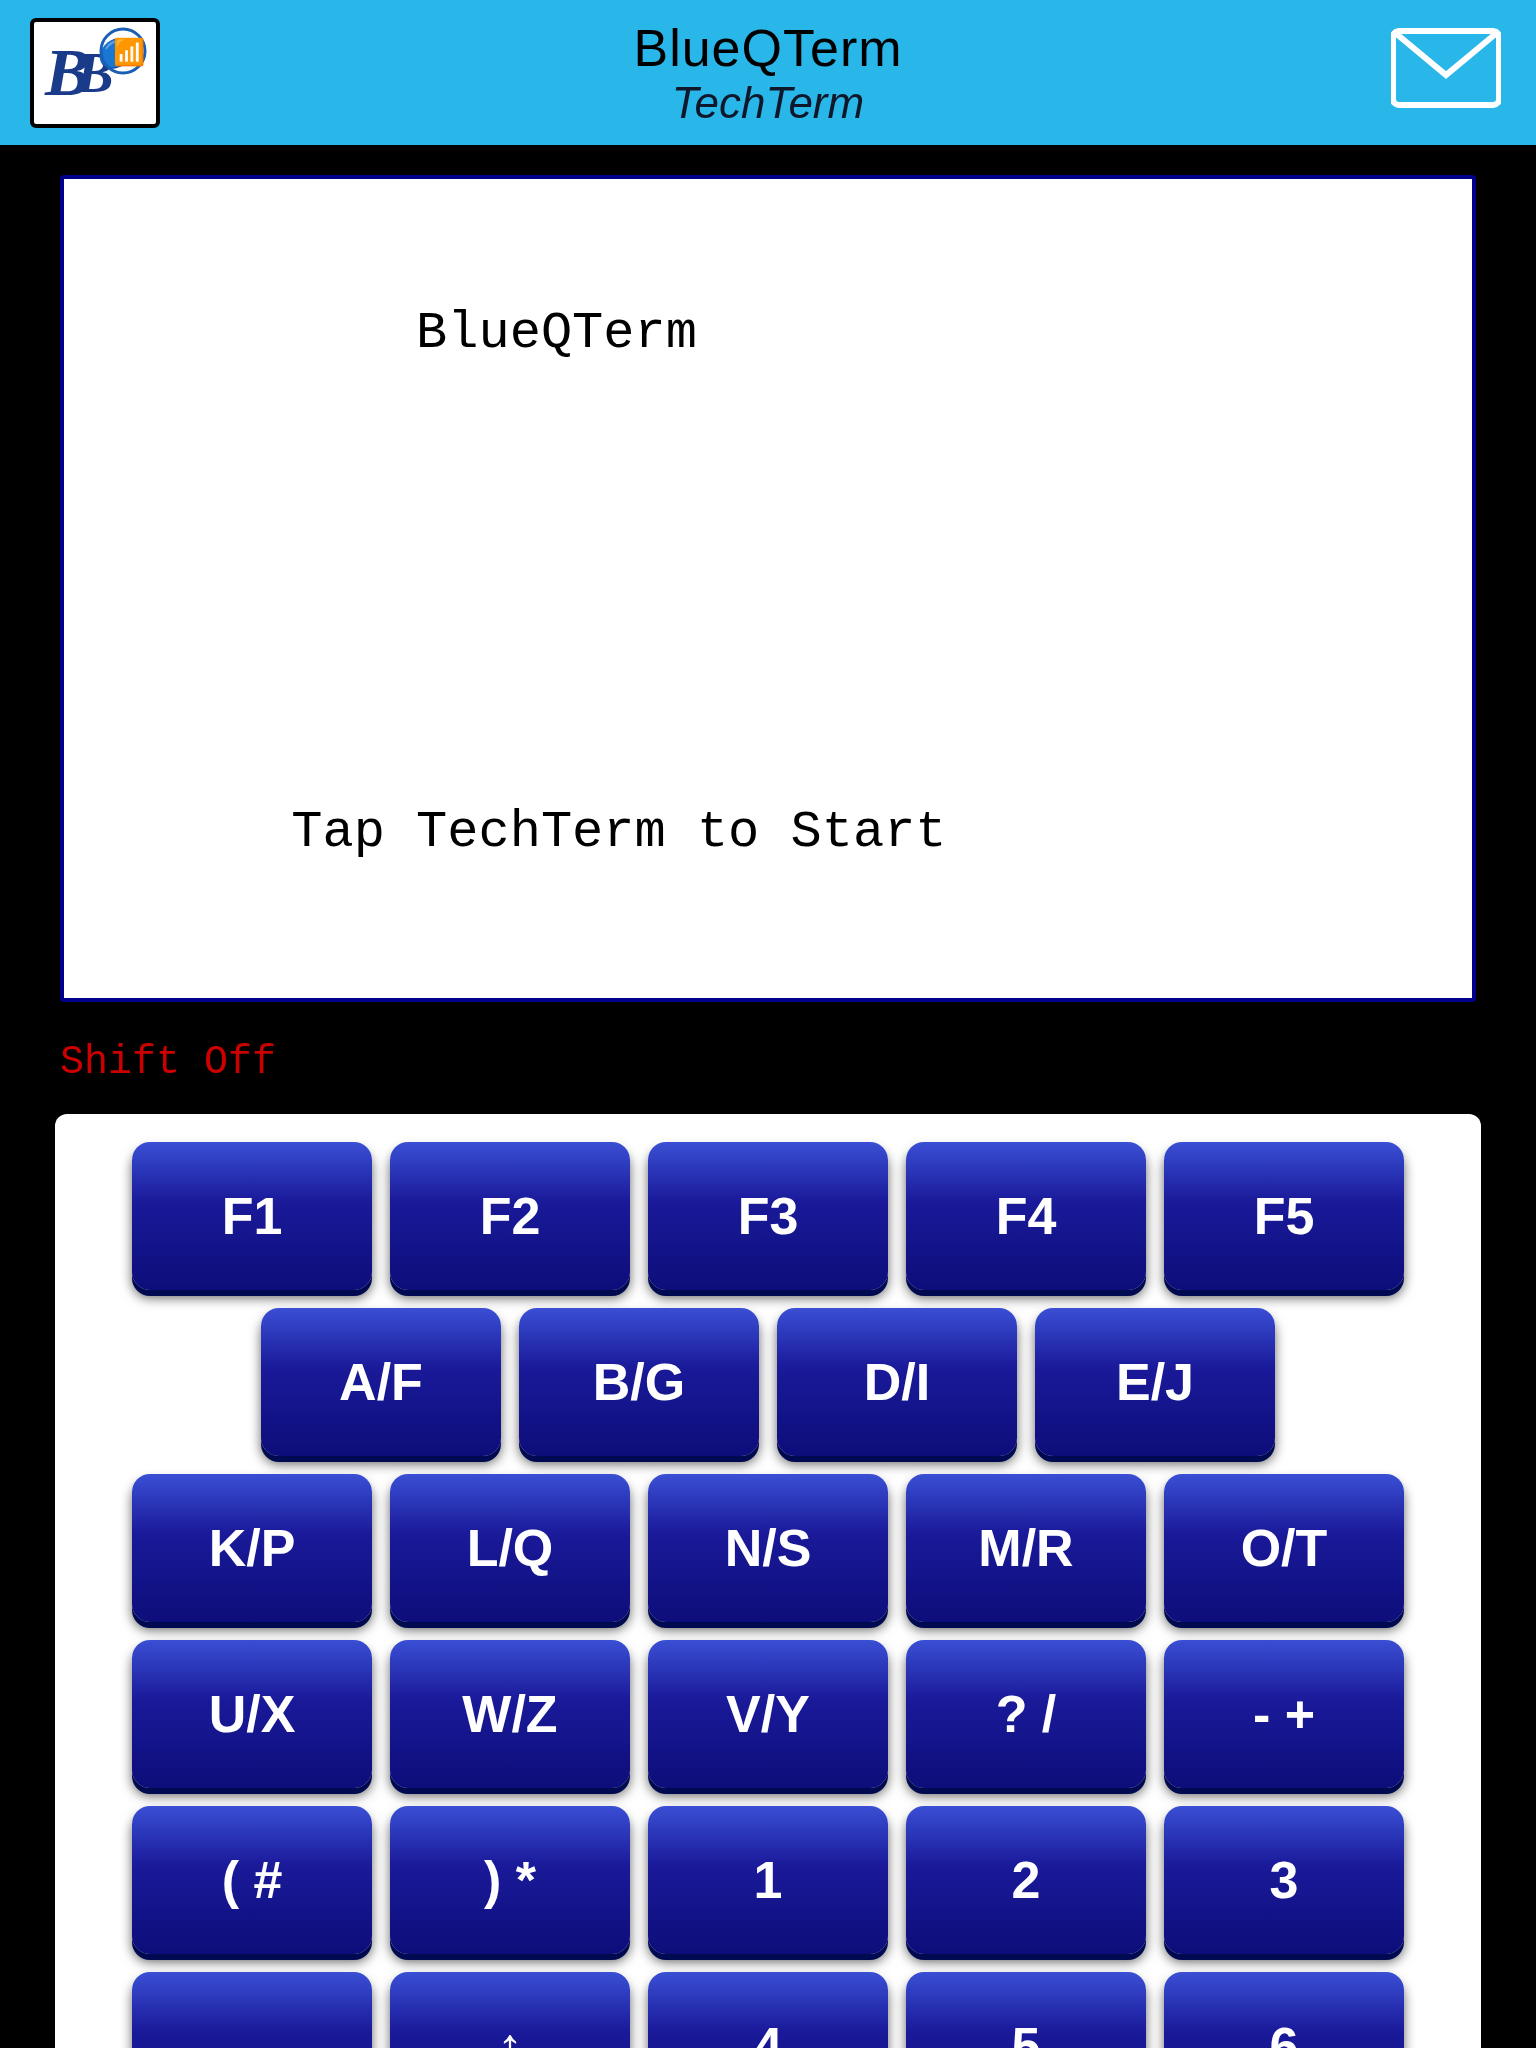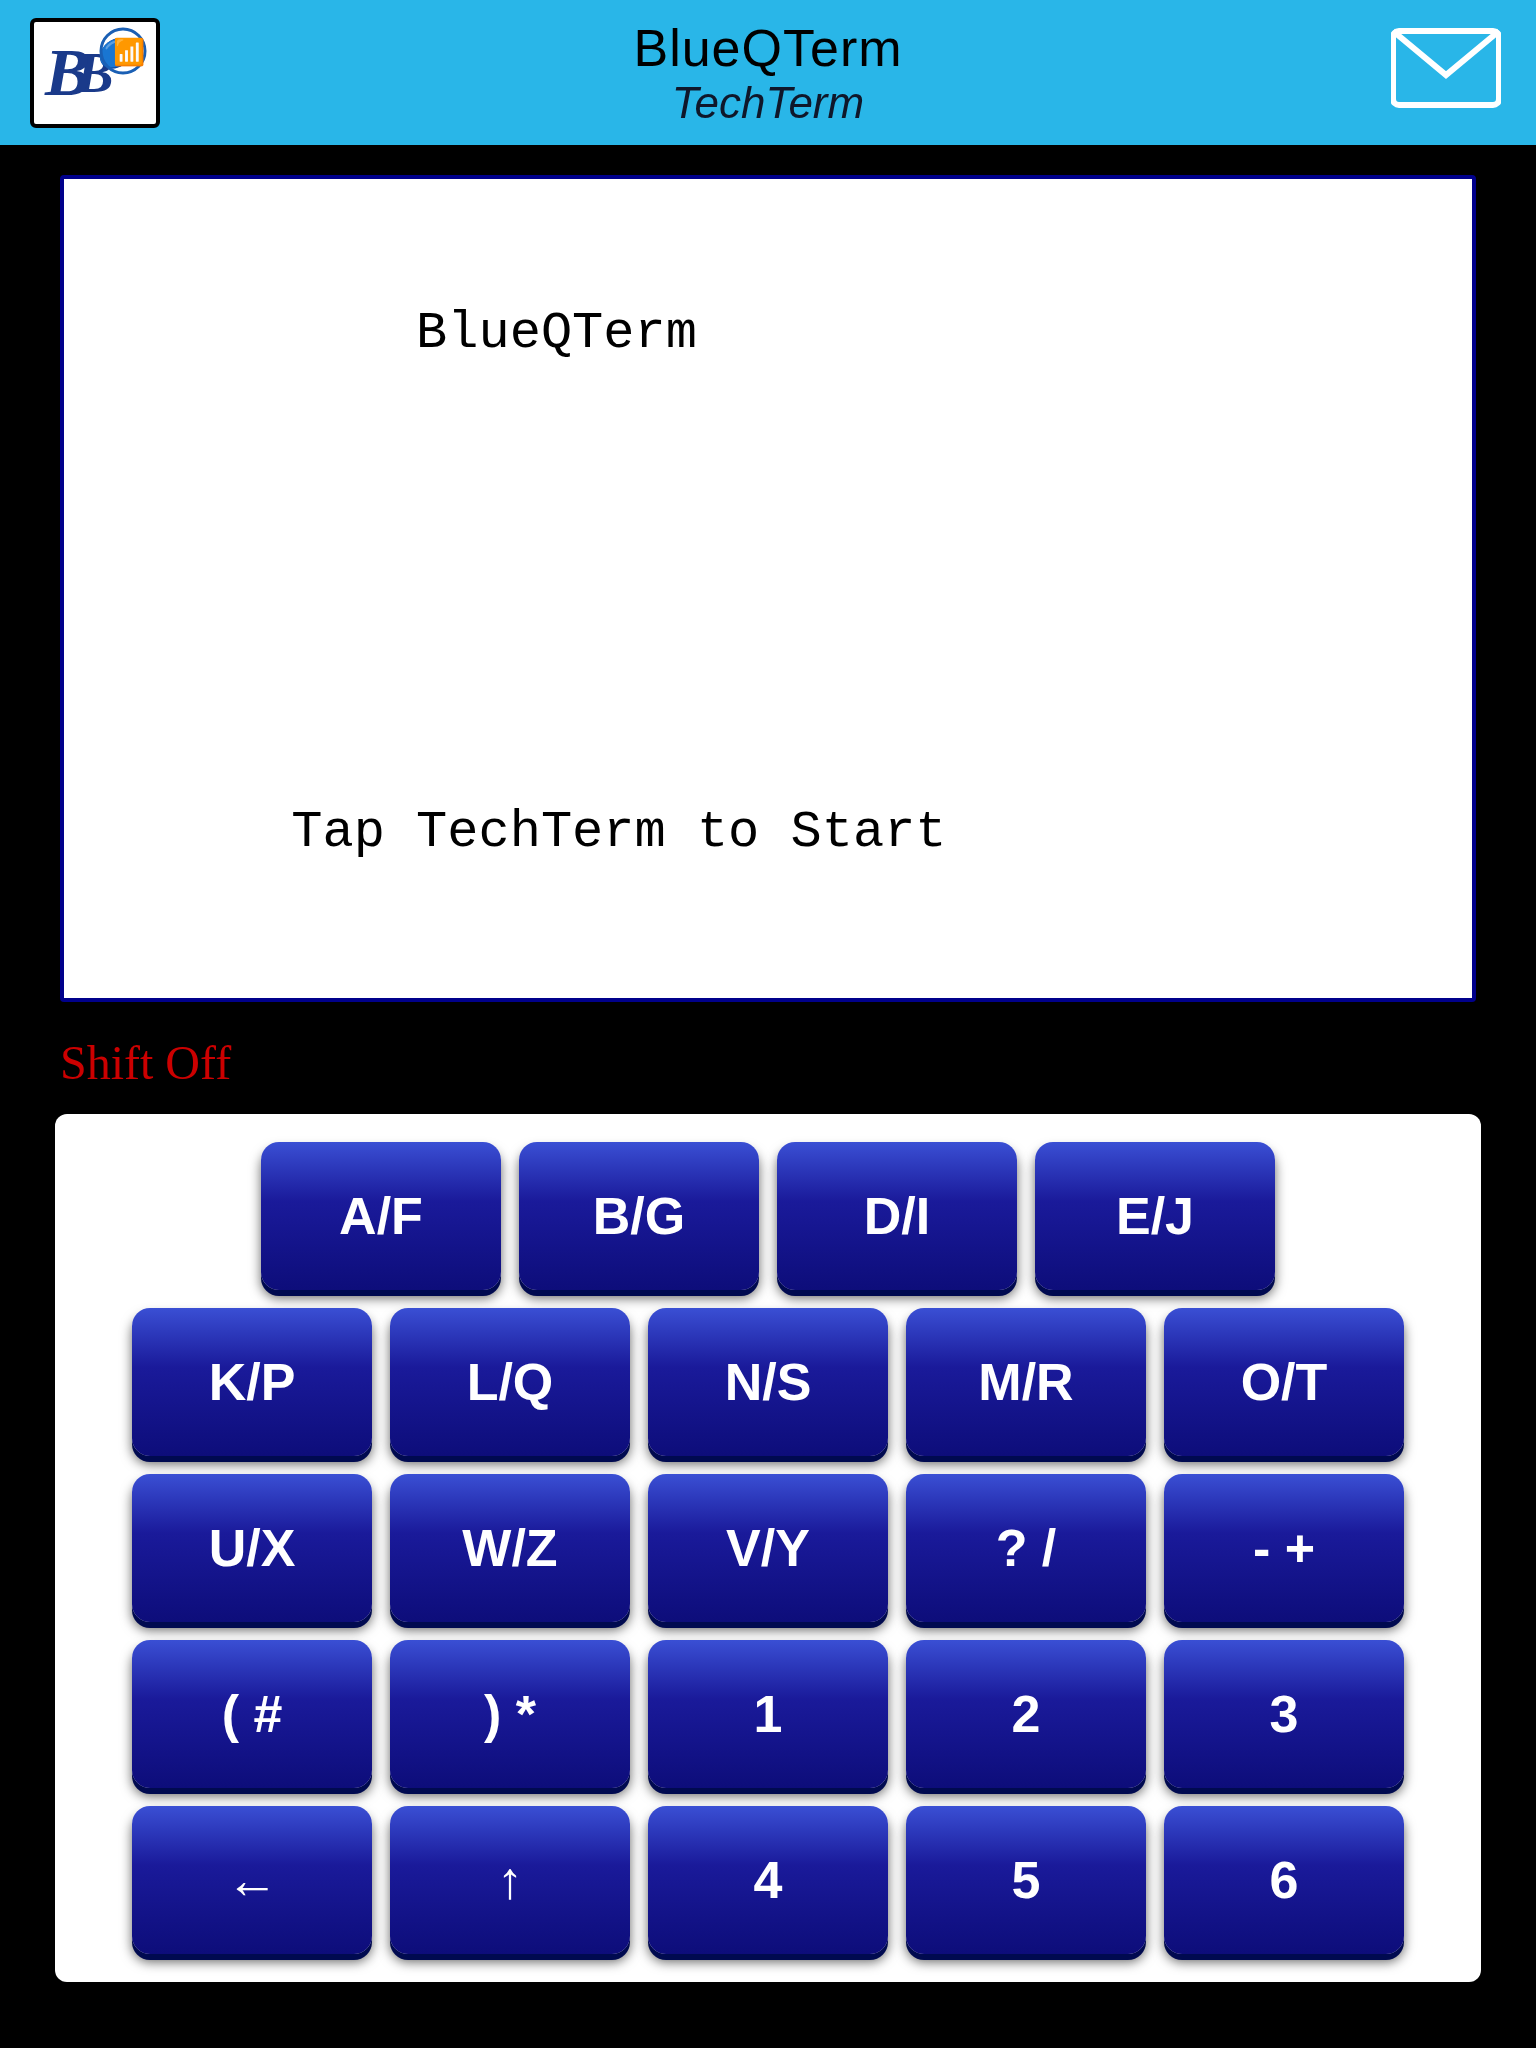--- a/index.html
+++ b/index.html
@@ -109,23 +109,23 @@
 
     
     #shift-qr-row {
       display: flex;
       align-items: center;
       padding: 16px 60px;
       background: #000;
     }
 
     #shift-label {
-      font-size: 48px;
+      font-size: 40px;
       color: #cc0000;
-      font-family: Liberation Serif, serif;
+      font-family: Liberation Mono, monospace;
       flex: 1;
     }
 
     #qr-icon {
       width: 70px;
       height: 70px;
       display: flex;
       align-items: center;
       justify-content: center;
       margin: 0 auto;
@@ -238,20 +238,27 @@
       <rect x="58" y="46" width="8" height="8" fill="#000"></rect>
       <rect x="38" y="50" width="8" height="8" fill="#000"></rect>
       <rect x="50" y="58" width="8" height="8" fill="#000"></rect>
     </svg>
   </div>
   <div style="flex:1;"></div>
 </div>
 
 <div id="keyboard-container">
 
+  <div class="key-row">
+    <button class="key-btn">F1</button>
+    <button class="key-btn">F2</button>
+    <button class="key-btn">F3</button>
+    <button class="key-btn">F4</button>
+    <button class="key-btn">F5</button>
+  </div>
 
   <div class="key-row">
     <button class="key-btn">A/F</button>
     <button class="key-btn">B/G</button>
     <button class="key-btn">D/I</button>
     <button class="key-btn">E/J</button>
   </div>
 
   <div class="key-row">
     <button class="key-btn">K/P</button>

